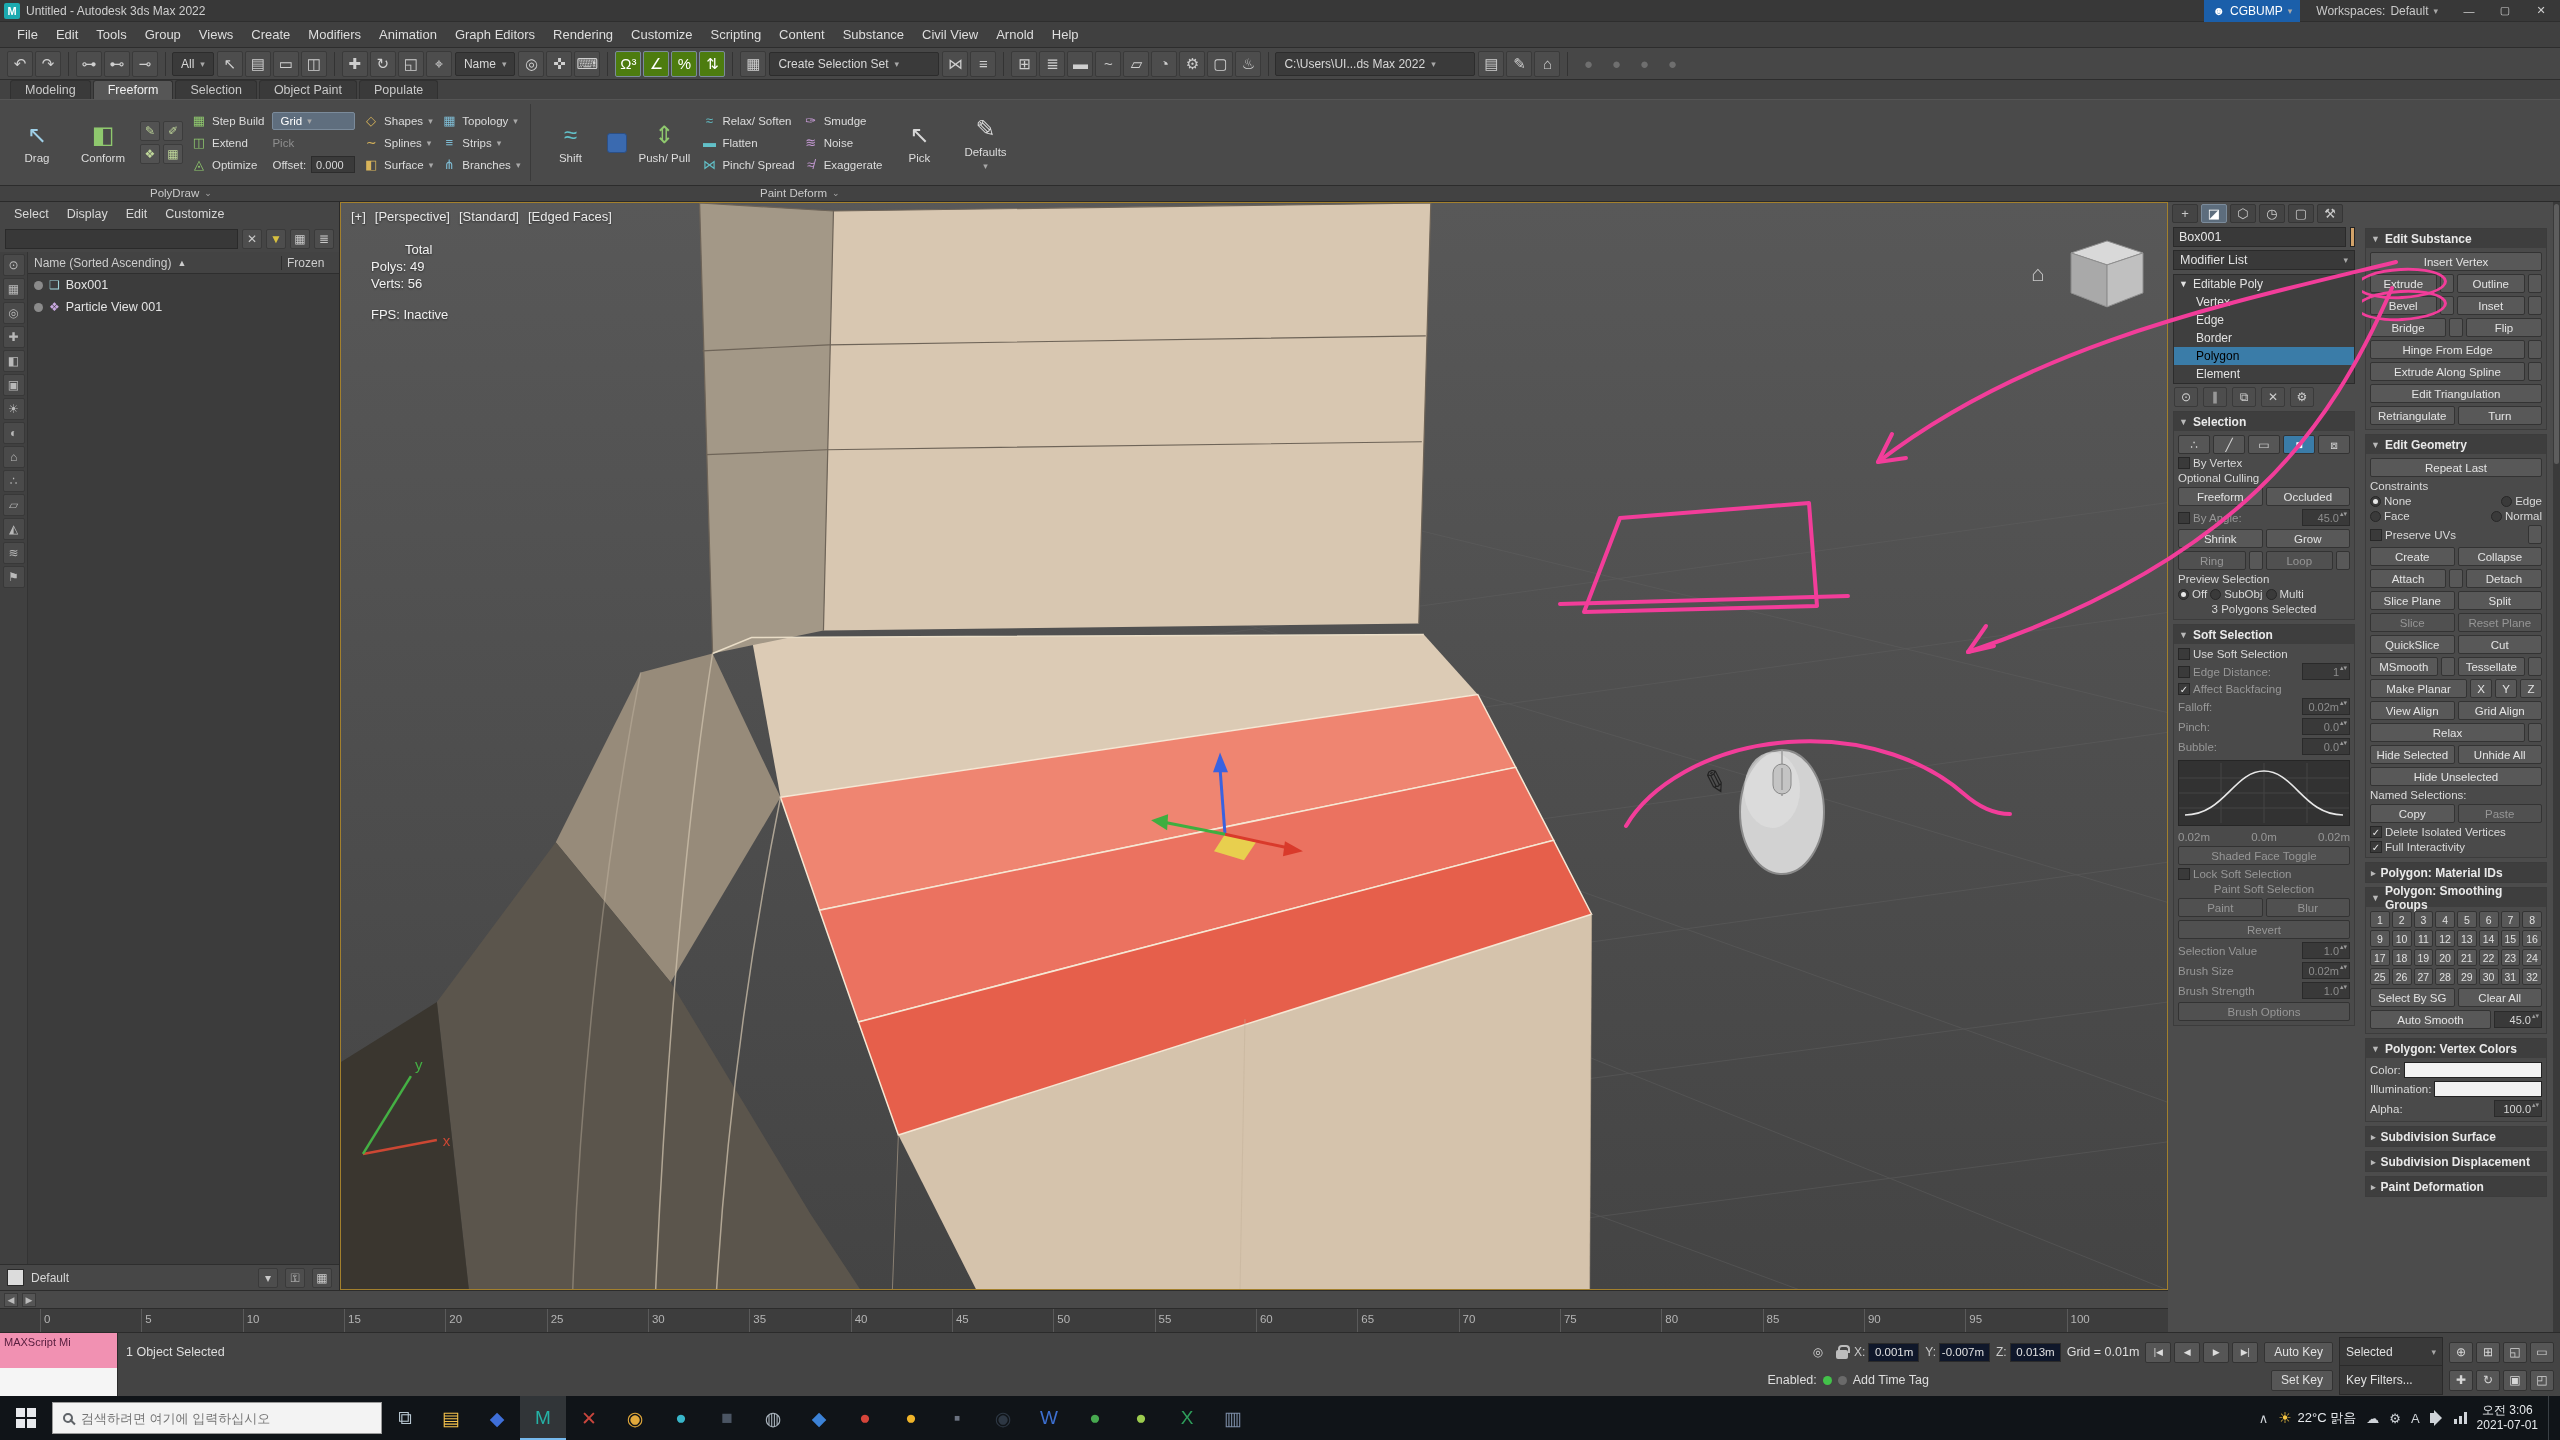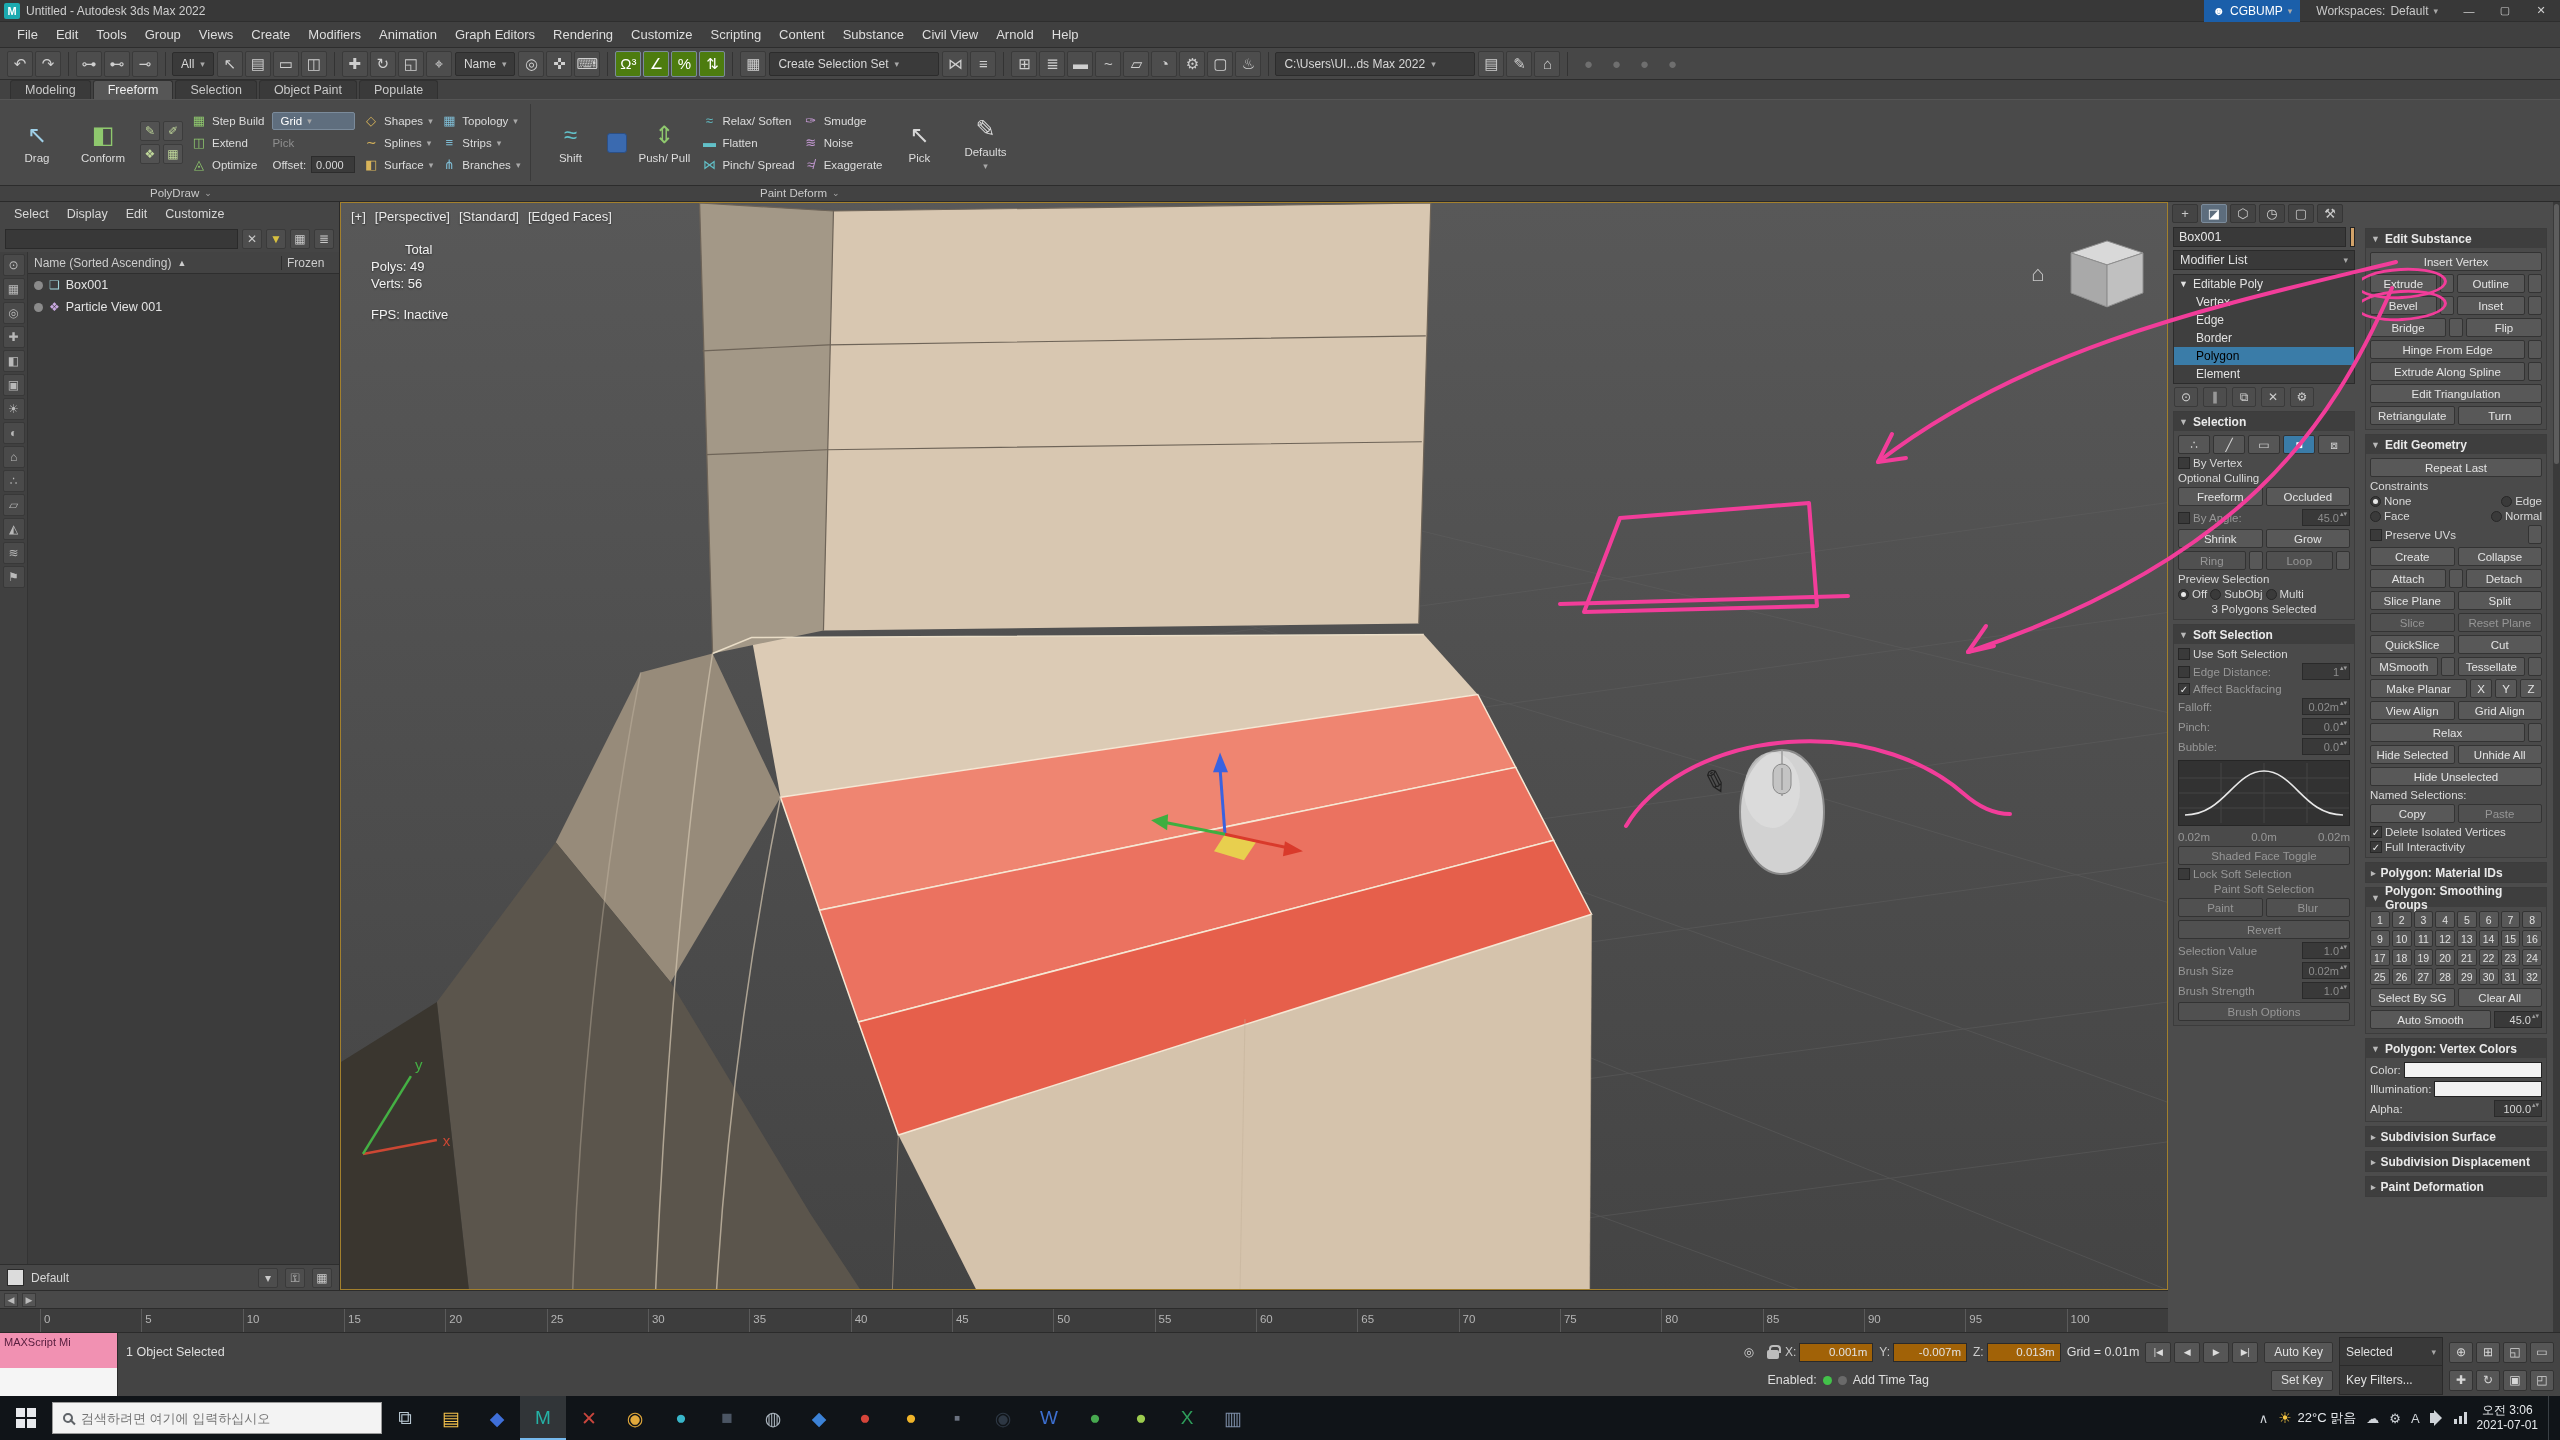--- a/index.html
+++ b/index.html
@@ -126,21 +126,21 @@
 
 .status{position:absolute;left:0;top:1332px;right:0;height:64px;background:#444;border-top:1px solid #2b2b2b;}
 .listener{position:absolute;left:0;top:0;width:118px;height:64px;display:flex;flex-direction:column;border-right:1px solid #2b2b2b;}
 .listener .pink{flex:1;background:#f191b2;color:#5a2040;font-size:11px;padding:3px 4px;white-space:nowrap;overflow:hidden;}
 .listener .white{flex:1;background:#f5f5f5;}
 .srow1{position:absolute;left:126px;top:6px;right:6px;height:26px;display:flex;align-items:center;gap:6px;}
 .srow2{position:absolute;left:126px;top:34px;right:6px;height:26px;display:flex;align-items:center;gap:6px;}
 .sel-txt{font-size:12.5px;color:#dedede;}
 .sflex{flex:1;}
 .coordf{display:flex;align-items:center;gap:3px;font-size:12px;color:#c9c9c9;}
-.coordf .cv{width:74px;height:19px;background:#a16207;border:1px solid #2a2a2a;display:flex;align-items:center;justify-content:flex-end;padding:0 5px;color:#e2e2e2;font-size:11.5px;}
+.coordf .cv{width:51px;height:19px;background:#0f172a;border:1px solid #2a2a2a;display:flex;align-items:center;justify-content:flex-end;padding:0 5px;color:#e2e2e2;font-size:11.5px;}
 .sbtn{height:21px;padding:0 9px;background:#565656;border:1px solid #333;border-radius:2px;color:#e2e2e2;font-size:12px;display:flex;align-items:center;}
 .sdd{height:21px;width:104px;background:#393939;border:1px solid #2a2a2a;color:#e0e0e0;font-size:12px;display:flex;align-items:center;justify-content:space-between;padding:14px 6px;}
 .pbtn{width:26px;height:21px;background:#565656;border:1px solid #333;color:#dcdcdc;font-size:9px;display:flex;align-items:center;justify-content:center;border-radius:2px;}
 .navb{width:24px;height:21px;background:#565656;border:1px solid #333;color:#d6d6d6;font-size:12px;display:flex;align-items:center;justify-content:center;border-radius:2px;}
 .lockbody{width:12px;height:9px;background:#bdbdbd;border-radius:2px;position:relative;margin-top:5px;}
 .lockbody::before{content:"";position:absolute;left:2px;top:-5px;width:8px;height:6px;border:2px solid #bdbdbd;border-bottom:none;border-radius:4px 4px 0 0;}
 .dotg{width:9px;height:9px;border-radius:50%;background:#43c24a;}
 .dotk{width:9px;height:9px;border-radius:50%;background:#6a6a6a;}
 
 .taskbar{position:absolute;left:0;top:1396px;right:0;height:44px;background:#101418;display:flex;align-items:center;}

